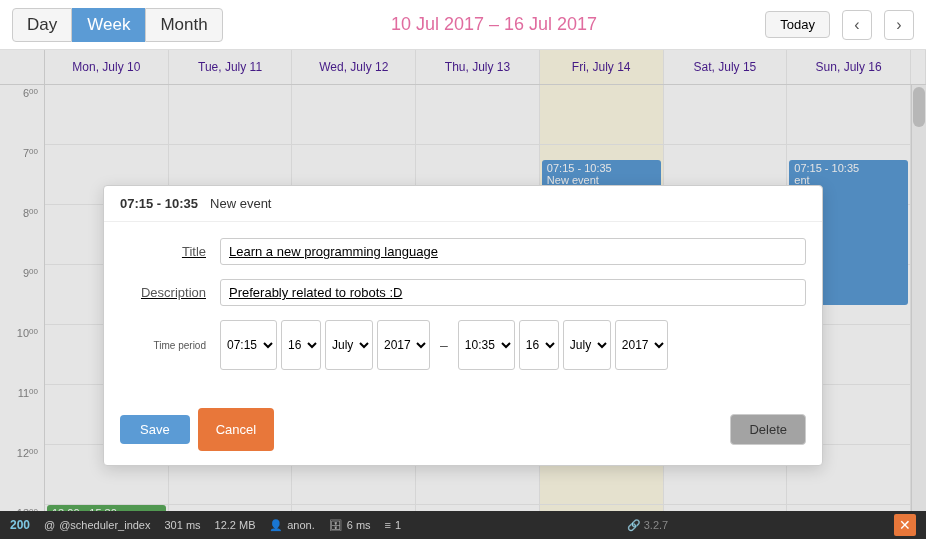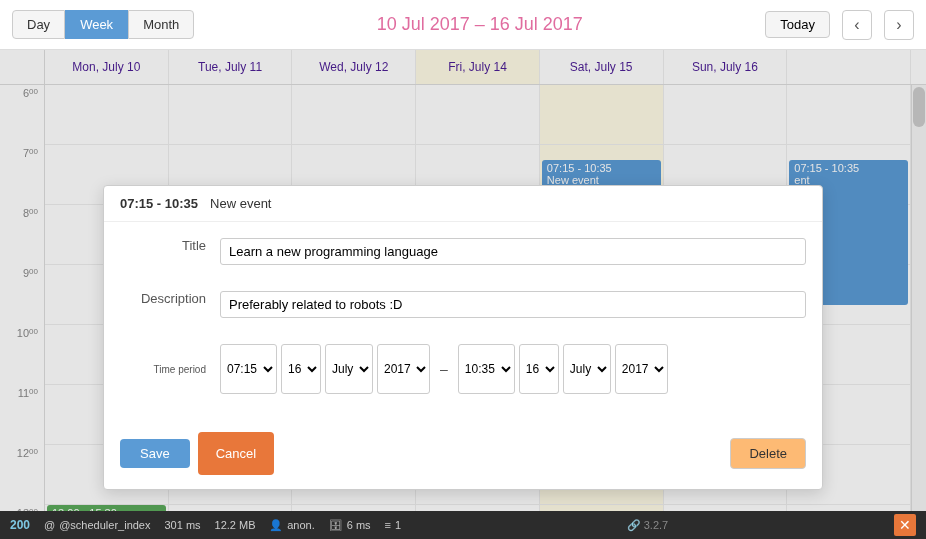--- a/index.html
+++ b/index.html
@@ -13,21 +13,21 @@
       background: #fff;
       border-bottom: 1px solid #ddd;
       height: 50px;
     }
     .view-buttons { display: flex; gap: 0; }
     .view-btn {
       padding: 6px 14px;
       border: 1px solid #ccc;
       background: #f5f5f5;
       cursor: pointer;
-      font-size: 13px;
+      font-size: 17px;
       color: #333;
     }
     .view-btn.active {
       background: #5b9bd5;
       color: #fff;
       border-color: #5b9bd5;
     }
     .view-btn:first-child { border-radius: 4px 0 0 4px; }
     .view-btn:last-child { border-radius: 0 4px 4px 0; }
     .date-range {
@@ -174,22 +174,23 @@
       color: #555;
       display: flex;
       align-items: center;
       gap: 12px;
     }
     .modal-time { font-weight: bold; color: #333; }
     .modal-title-text { color: #333; }
     .modal-body { padding: 16px; }
     .form-row {
       display: flex;
-      align-items: flex-start;
-      margin-bottom: 26px;
+      align-items: center;
+      margin-bottom: 14px;
+      text-decoration: underline;
     }
     .form-label {
       width: 100px;
       text-align: right;
       padding-right: 14px;
       color: #555;
       font-size: 13px;
       flex-shrink: 0;
     }
     .form-input {
@@ -246,21 +247,21 @@
       background: #e8773a;
       color: #fff;
       border: none;
       border-radius: 4px;
       padding: 14px 18px;
       cursor: pointer;
       font-size: 13px;
     }
     .btn-delete {
       margin-left: auto;
-      background: #fdba74;
+      background: #a3a3a3;
       color: #333;
       border: 1px solid #ccc;
       border-radius: 4px;
       padding: 7px 18px;
       cursor: pointer;
       font-size: 13px;
     }
 
     
     .status-bar {
@@ -317,20 +318,21 @@
   </div>
 </div>
 
 <div class="calendar-container">
 
   <div class="day-headers">
     <div class="day-header"></div>
     <div class="day-header">Mon, July 10</div>
     <div class="day-header">Tue, July 11</div>
     <div class="day-header">Wed, July 12</div>
+    <div class="day-header">Thu, July 13</div>
     <div class="day-header day-header-fri">Fri, July 14</div>
     <div class="day-header">Sat, July 15</div>
     <div class="day-header">Sun, July 16</div>
     <div class="day-header"></div>
   </div>
 
   <div class="calendar-body">
 
     <div class="time-gutter">
       <div class="time-slot-label">6<sup style="font-size:8px">00</sup></div>

